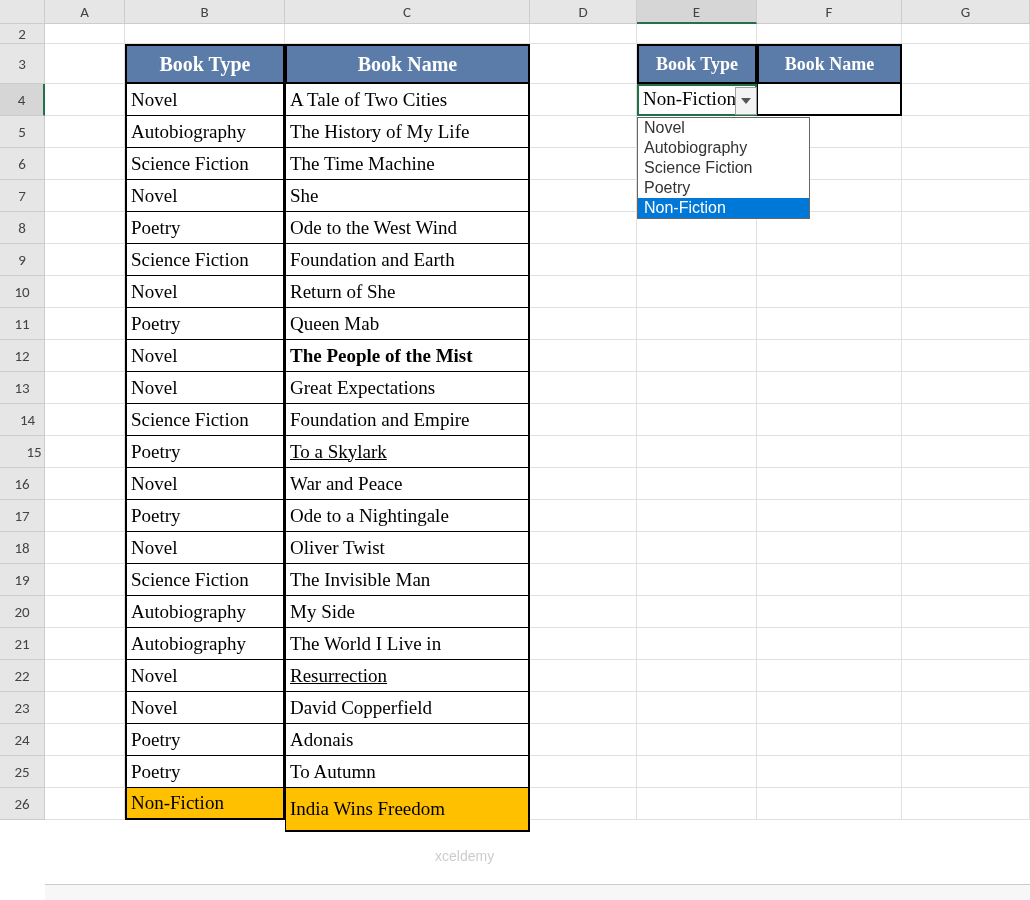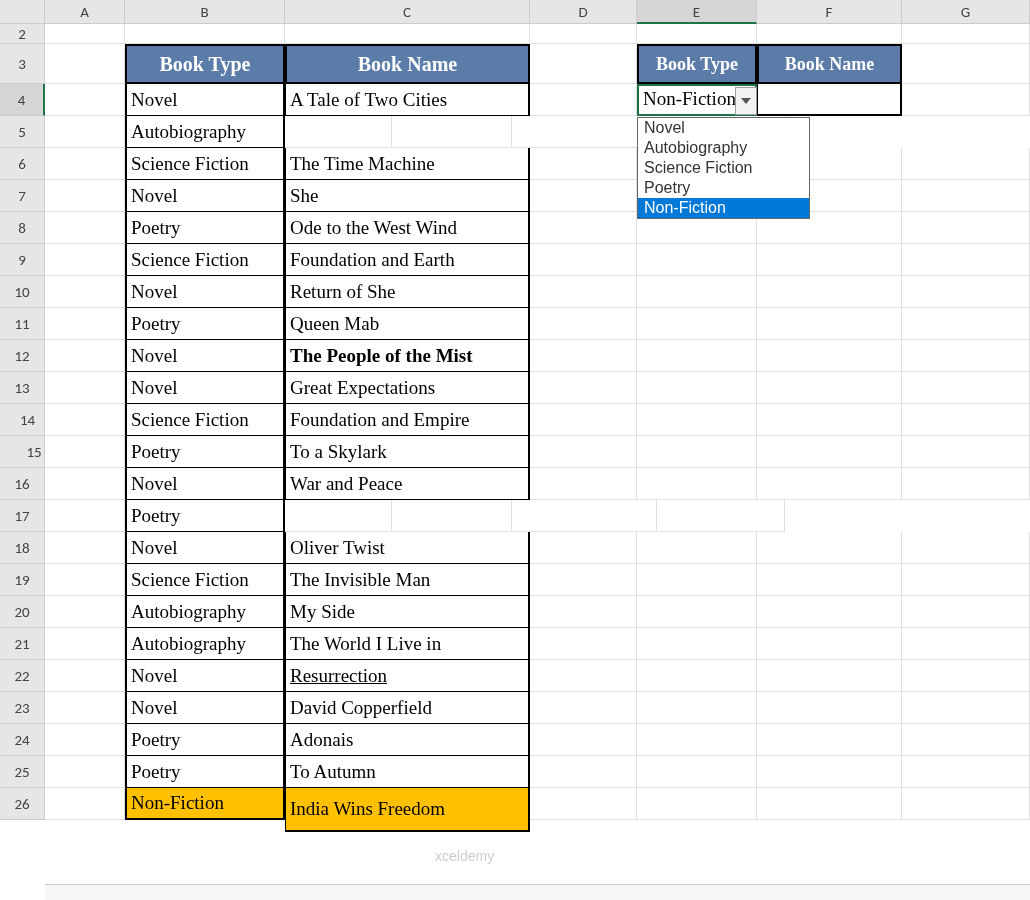--- a/index.html
+++ b/index.html
@@ -211,20 +211,21 @@
         <div class="grid-cell data-cell first-col" style="width: 160px; height: 32px;">Novel</div>
         <div class="grid-cell data-cell second-col" style="width: 245px; height: 32px; text-align: right;">A Tale of Two Cities</div>
         <div class="grid-cell" style="width: 107px; height: 32px;"></div>
         <div class="grid-cell data-cell first-col last-row" style="width: 120px; height: 32px;">Non-Fiction</div>
         <div class="grid-cell data-cell second-col last-row" style="width: 145px; height: 32px;"></div>
         <div class="grid-cell" style="width: 128px; height: 32px;"></div>
       </div>
       <div class="grid-row" style="height: 32px;">
         <div class="grid-cell" style="width: 80px; height: 32px;"></div>
         <div class="grid-cell data-cell first-col" style="width: 160px; height: 32px;">Autobiography</div>
+        <div class="grid-cell data-cell second-col" style="width: 245px; height: 32px;">The History of My Life</div>
         <div class="grid-cell" style="width: 107px; height: 32px;"></div>
         <div class="grid-cell" style="width: 120px; height: 32px;"></div>
         <div class="grid-cell" style="width: 145px; height: 32px;"></div>
         <div class="grid-cell" style="width: 128px; height: 32px;"></div>
       </div>
       <div class="grid-row" style="height: 32px;">
         <div class="grid-cell" style="width: 80px; height: 32px;"></div>
         <div class="grid-cell data-cell first-col" style="width: 160px; height: 32px;">Science Fiction</div>
         <div class="grid-cell data-cell second-col" style="width: 245px; height: 32px;">The Time Machine</div>
         <div class="grid-cell" style="width: 107px; height: 32px;"></div>
@@ -300,38 +301,39 @@
         <div class="grid-cell data-cell first-col" style="width: 160px; height: 32px;">Science Fiction</div>
         <div class="grid-cell data-cell second-col" style="width: 245px; height: 32px;">Foundation and Empire</div>
         <div class="grid-cell" style="width: 107px; height: 32px;"></div>
         <div class="grid-cell" style="width: 120px; height: 32px;"></div>
         <div class="grid-cell" style="width: 145px; height: 32px;"></div>
         <div class="grid-cell" style="width: 128px; height: 32px;"></div>
       </div>
       <div class="grid-row" style="height: 32px;">
         <div class="grid-cell" style="width: 80px; height: 32px;"></div>
         <div class="grid-cell data-cell first-col" style="width: 160px; height: 32px;">Poetry</div>
-        <div class="grid-cell data-cell second-col" style="width: 245px; height: 32px;">To a Skylark</div>
+        <div class="grid-cell data-cell second-col" style="width: 245px; height: 32px; text-decoration: underline;">To a Skylark</div>
         <div class="grid-cell" style="width: 107px; height: 32px;"></div>
         <div class="grid-cell" style="width: 120px; height: 32px;"></div>
         <div class="grid-cell" style="width: 145px; height: 32px;"></div>
         <div class="grid-cell" style="width: 128px; height: 32px;"></div>
       </div>
       <div class="grid-row" style="height: 32px;">
         <div class="grid-cell" style="width: 80px; height: 32px;"></div>
         <div class="grid-cell data-cell first-col" style="width: 160px; height: 32px;">Novel</div>
         <div class="grid-cell data-cell second-col" style="width: 245px; height: 32px;">War and Peace</div>
         <div class="grid-cell" style="width: 107px; height: 32px;"></div>
         <div class="grid-cell" style="width: 120px; height: 32px;"></div>
         <div class="grid-cell" style="width: 145px; height: 32px;"></div>
         <div class="grid-cell" style="width: 128px; height: 32px;"></div>
       </div>
       <div class="grid-row" style="height: 32px;">
         <div class="grid-cell" style="width: 80px; height: 32px;"></div>
         <div class="grid-cell data-cell first-col" style="width: 160px; height: 32px;">Poetry</div>
+        <div class="grid-cell data-cell second-col" style="width: 245px; height: 32px;">Ode to a Nightingale</div>
         <div class="grid-cell" style="width: 107px; height: 32px;"></div>
         <div class="grid-cell" style="width: 120px; height: 32px;"></div>
         <div class="grid-cell" style="width: 145px; height: 32px;"></div>
         <div class="grid-cell" style="width: 128px; height: 32px;"></div>
       </div>
       <div class="grid-row" style="height: 32px;">
         <div class="grid-cell" style="width: 80px; height: 32px;"></div>
         <div class="grid-cell data-cell first-col" style="width: 160px; height: 32px;">Novel</div>
         <div class="grid-cell data-cell second-col" style="width: 245px; height: 32px;">Oliver Twist</div>
         <div class="grid-cell" style="width: 107px; height: 32px;"></div>

